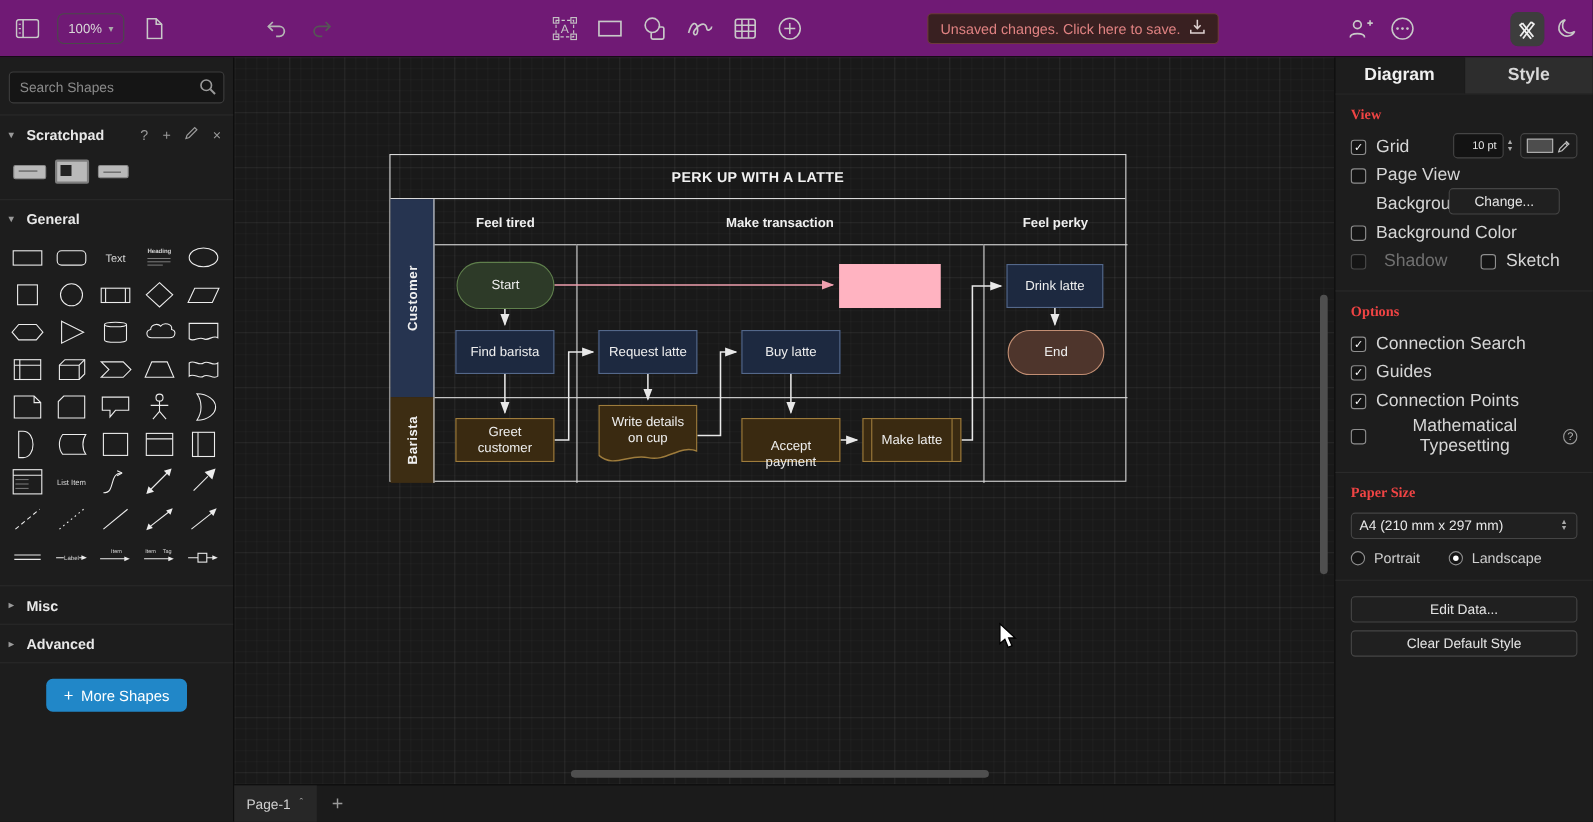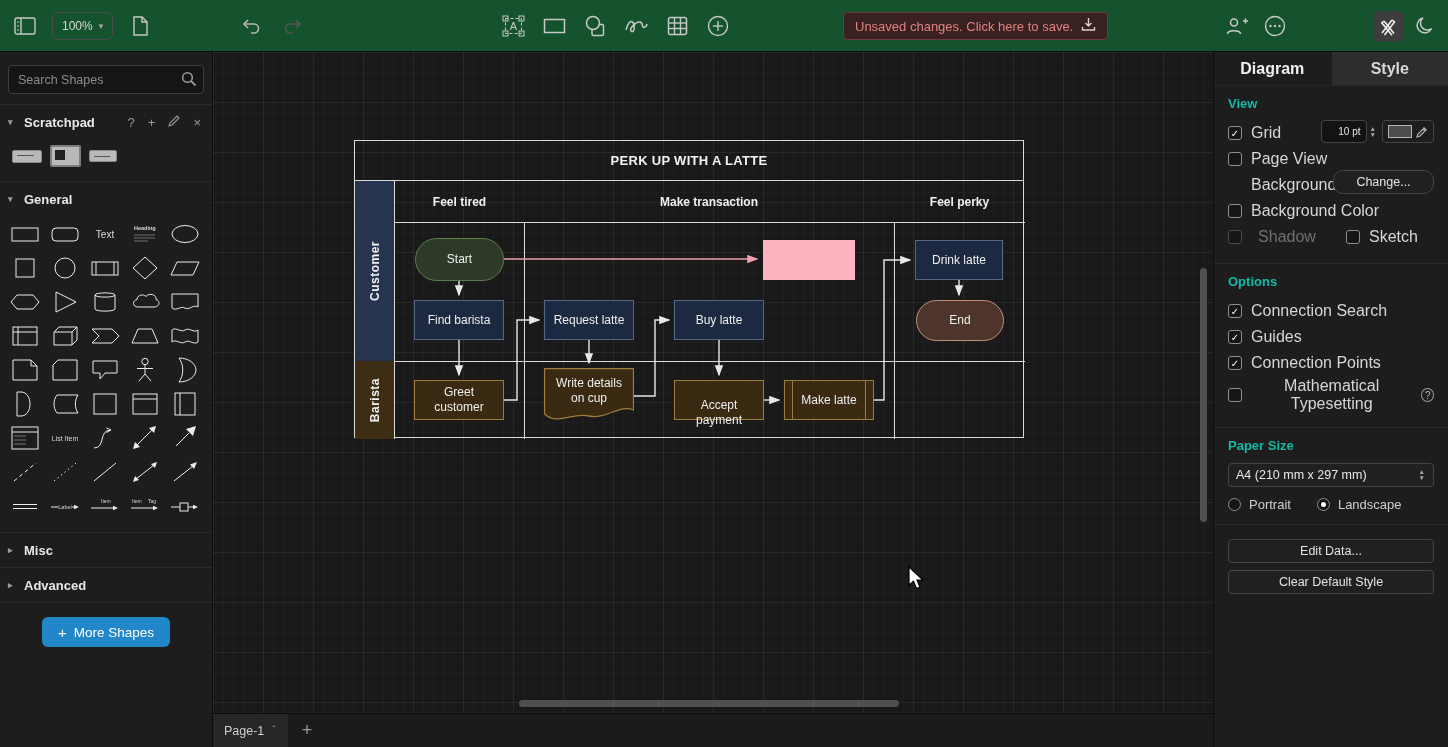--- a/index.html
+++ b/index.html
@@ -1,19 +1,19 @@
 <!DOCTYPE html>
 <html><head>
 <meta charset="utf-8">
 <style>
   * { margin:0; padding:0; box-sizing:border-box; }
   html,body { width:1448px; height:747px; background:#191919; font-family:"Liberation Sans",sans-serif; overflow:hidden; position:relative; color:#ddd; }
 
   
-  .topbar { position:absolute; left:0; top:0; width:1448px; height:52px; background:#14532d; border-bottom:1px solid #0c0c0c; z-index:30; }
+  .topbar { position:absolute; left:0; top:0; width:1448px; height:52px; background:#701a75; border-bottom:1px solid #0c0c0c; z-index:30; }
   .tb-group { position:absolute; top:0; height:52px; display:flex; align-items:center; gap:14px; }
   .tb-left { left:12px; }
   .tb-undo { left:238px; gap:16px; }
   .tb-tools { left:500px; gap:15px; }
   .tb-unsaved { left:843px; }
   .tb-right1 { left:1224px; gap:12px; }
   .tb-right2 { right:10px; gap:8px; }
   .icon-btn { display:flex; align-items:center; justify-content:center; width:26px; height:26px; cursor:default; }
   .icon-btn svg { display:block; }
   .zoom-select { display:flex; align-items:center; gap:6px; border:1px solid #4a4a4a; border-radius:6px; height:28px; padding:0 9px; color:#d8d8d8; font-size:12px; }
@@ -71,36 +71,36 @@
   .scroll-v { position:absolute; right:6px; top:216px; width:7px; height:254px; background:#4f4f4f; border-radius:4px; z-index:6; }
   .scroll-h { position:absolute; left:306px; bottom:6px; width:380px; height:7px; background:#4f4f4f; border-radius:4px; z-index:6; }
 
   
   .rpanel { position:absolute; left:1213px; top:52px; width:235px; height:695px; background:#1d1d1d; border-left:1px solid #0c0c0c; z-index:20; font-size:13px; }
   .tabs { display:flex; height:34px; border-bottom:1px solid #262626; }
   .tab { flex:1; display:flex; align-items:center; justify-content:center; font-weight:bold; font-size:16px; color:#f0f0f0; }
   .tab.inactive { background:#2d2d2d; color:#d8d8d8; border-left:1px solid #1a1a1a; }
   .psec { padding:10px 14px 12px 14px; border-bottom:1px solid #2a2a2a; }
   .psec.noline { border-bottom:none; }
-  .phead { font-weight:bold; color:#14b8a6; margin-bottom:10px; font-size:13px; }
+  .phead { font-weight:bold; color:#ef4444; margin-bottom:10px; font-size:13px;font-family:Liberation Serif, serif; }
   .prow { display:flex; align-items:center; min-height:24px; position:relative; color:#d6d6d6; gap:9px; margin-bottom:2px; }
   .prow .lbl { font-size:16px;text-align:center; }
   .cb { width:14px; height:14px; border:1px solid #8f8f8f; border-radius:3px; background:#151515; display:flex; align-items:center; justify-content:center; font-size:10px; color:#fff; flex:none; }
   .cb.on::after { content:"\2713"; }
   .cb.dim { border-color:#4a4a4a; }
   .lbl.dim { color:#707070; }
   .radio { width:13px; height:13px; border:1px solid #8f8f8f; border-radius:50%; background:#151515; position:relative; flex:none; }
   .radio.on::after { content:""; position:absolute; left:3px; top:3px; width:5px; height:5px; border-radius:50%; background:#fff; }
   .grid-controls { position:absolute; right:0; top:-1px; display:flex; align-items:center; gap:2px; }
   .grid-size { width:46px; height:23px; background:#131313; border:1px solid #454545; border-radius:4px; color:#e8e8e8; font-size:10px; text-align:right; padding-right:5px; outline:none; }
   .stepper { display:flex; flex-direction:column; line-height:6px; font-size:6.5px; color:#aaa; padding:0 1px; }
   .swatch-btn { display:flex; align-items:center; gap:4px; border:1px solid #454545; border-radius:4px; height:23px; padding:0 5px; margin-left:3px; }
   .swatch { width:24px; height:13px; background:#4d4d4d; border:1px solid #b5b5b5; }
   .mini-btn { border:1px solid #454545; background:#202020; color:#e4e4e4; border-radius:4px; font-size:12.5px; height:24px; padding:0 10px; }
-  .change-btn { position:absolute; right:0; top:-3px; width:101px;border-radius:10px; }
+  .change-btn { position:absolute; right:16px; top:-3px; width:101px; }
   .indent { margin-left:23px; }
   .help-circ { width:14px; height:14px; border:1px solid #9a9a9a; border-radius:50%; color:#b8b8b8; font-size:10px; display:flex; align-items:center; justify-content:center; }
   .paper-select { display:flex; align-items:center; height:24px; background:#202020; border:1px solid #454545; border-radius:4px; padding:0 7px; color:#e8e8e8; font-size:12.5px; margin-bottom:10px; }
   .paper-select .val { flex:1; }
   .orient-row { display:flex; align-items:center; gap:8px; color:#cfcfcf; }
   .orient-row .gap { width:10px; }
   .wide-btn { display:block; width:100%; height:24px; border:1px solid #454545; background:#202020; color:#e4e4e4; border-radius:4px; font-size:12.5px; margin-bottom:7px; font-family:"Liberation Sans",sans-serif; }
 
   
   .bottombar { position:absolute; left:213px; top:713px; width:1000px; height:34px; background:#1b1b1b; border-top:1px solid #0c0c0c; display:flex; align-items:center; z-index:25; }

